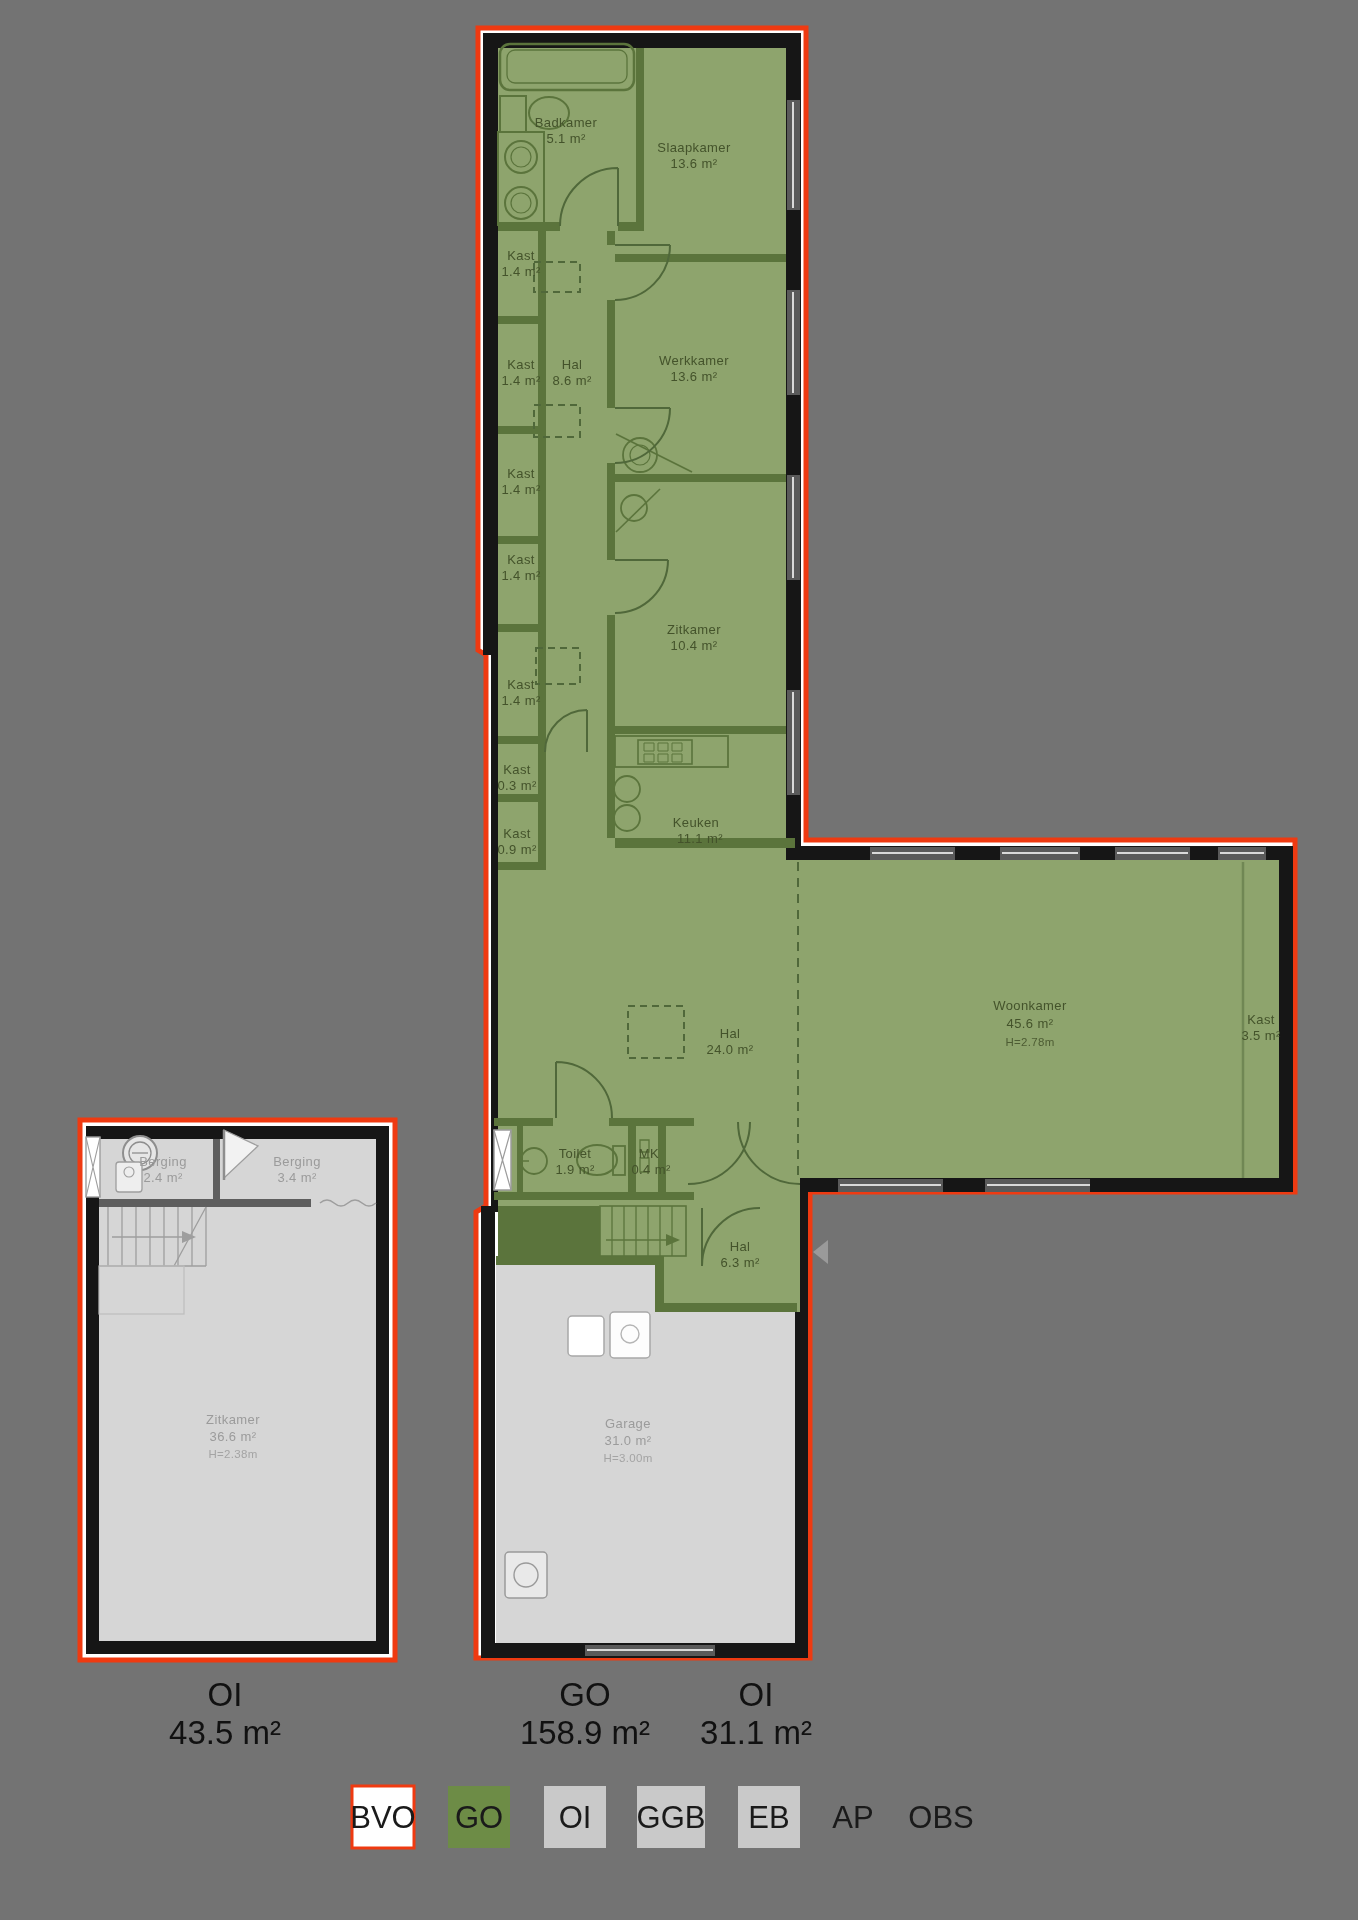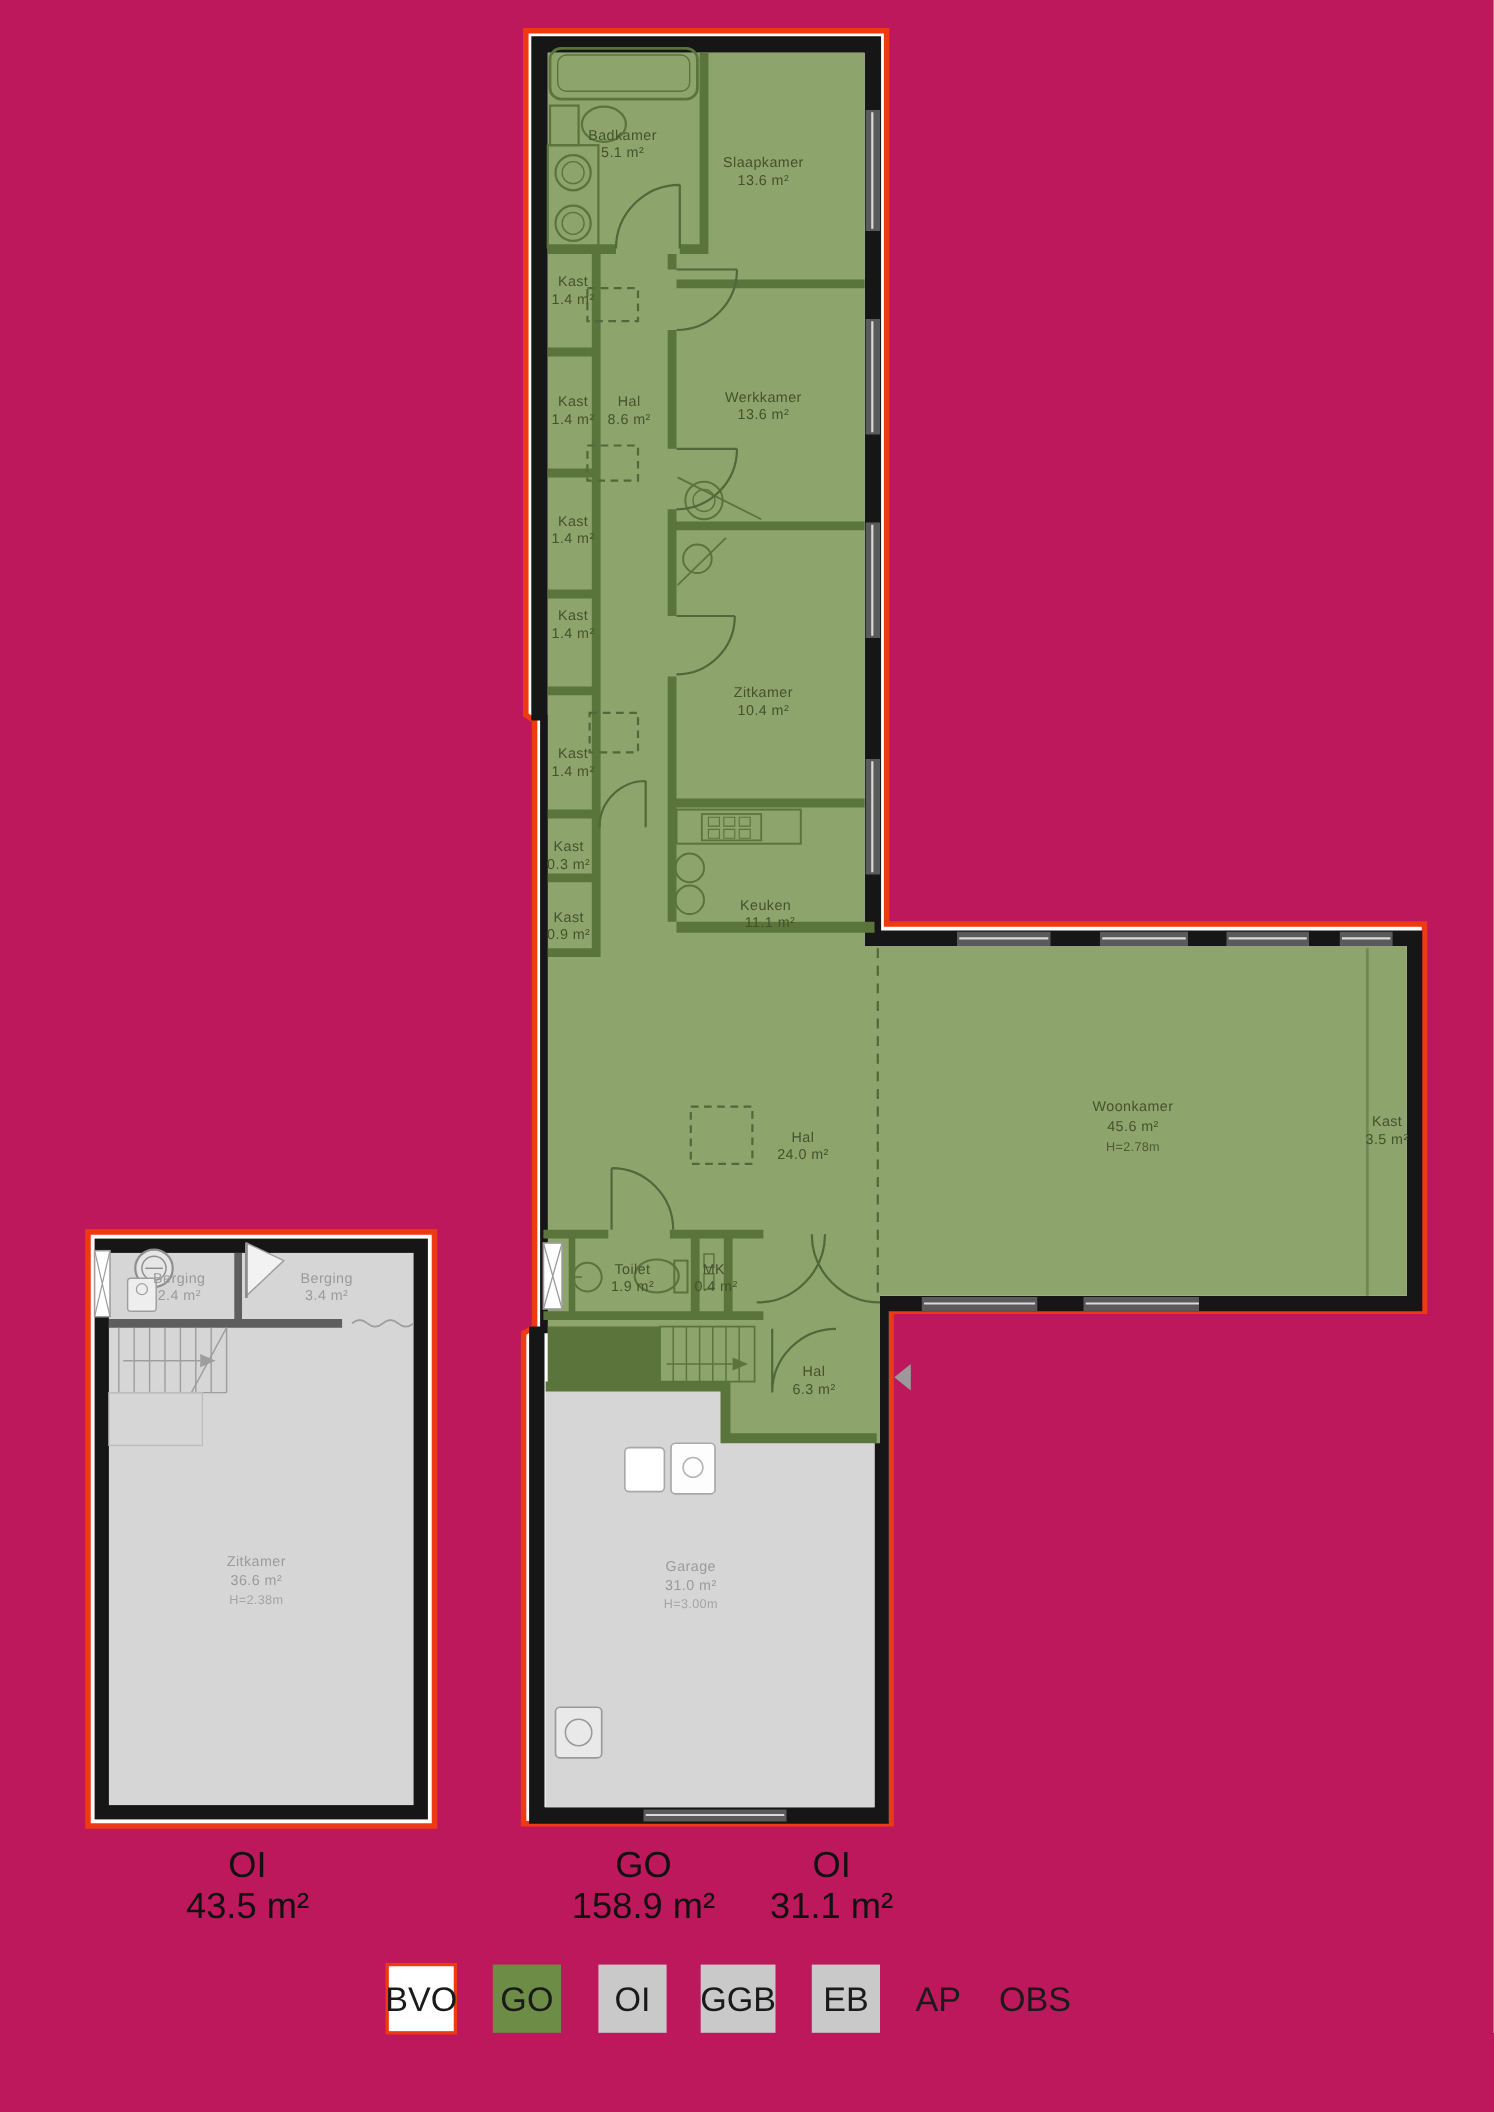--- a/index.html
+++ b/index.html
@@ -1,16 +1,16 @@
 <!DOCTYPE html>
 <html><head>
 <meta charset="utf-8">
 <style>
   html,body{margin:0;padding:0;background:#ffffff;}
-  .stage{width:1358px;height:1920px;position:relative;background:#be185d;}
+  .stage{width:1358px;height:1920px;position:relative;background:#737373;}
   svg text{font-family:"Liberation Sans",sans-serif;}
   .rl{font-size:13px;fill:#44532b;text-anchor:middle;letter-spacing:.4px;}
   .rh{font-size:11.5px;fill:#4d5c33;text-anchor:middle;letter-spacing:.3px;}
   .gl{font-size:13px;fill:#9b9b9b;text-anchor:middle;letter-spacing:.4px;}
   .gh{font-size:11.5px;fill:#a4a4a4;text-anchor:middle;letter-spacing:.3px;}
   .tot{font-size:33px;fill:#111111;text-anchor:middle;}
   .leg{font-size:31px;fill:#1a1a1a;text-anchor:middle;}
 </style>
 </head>
 <body>

